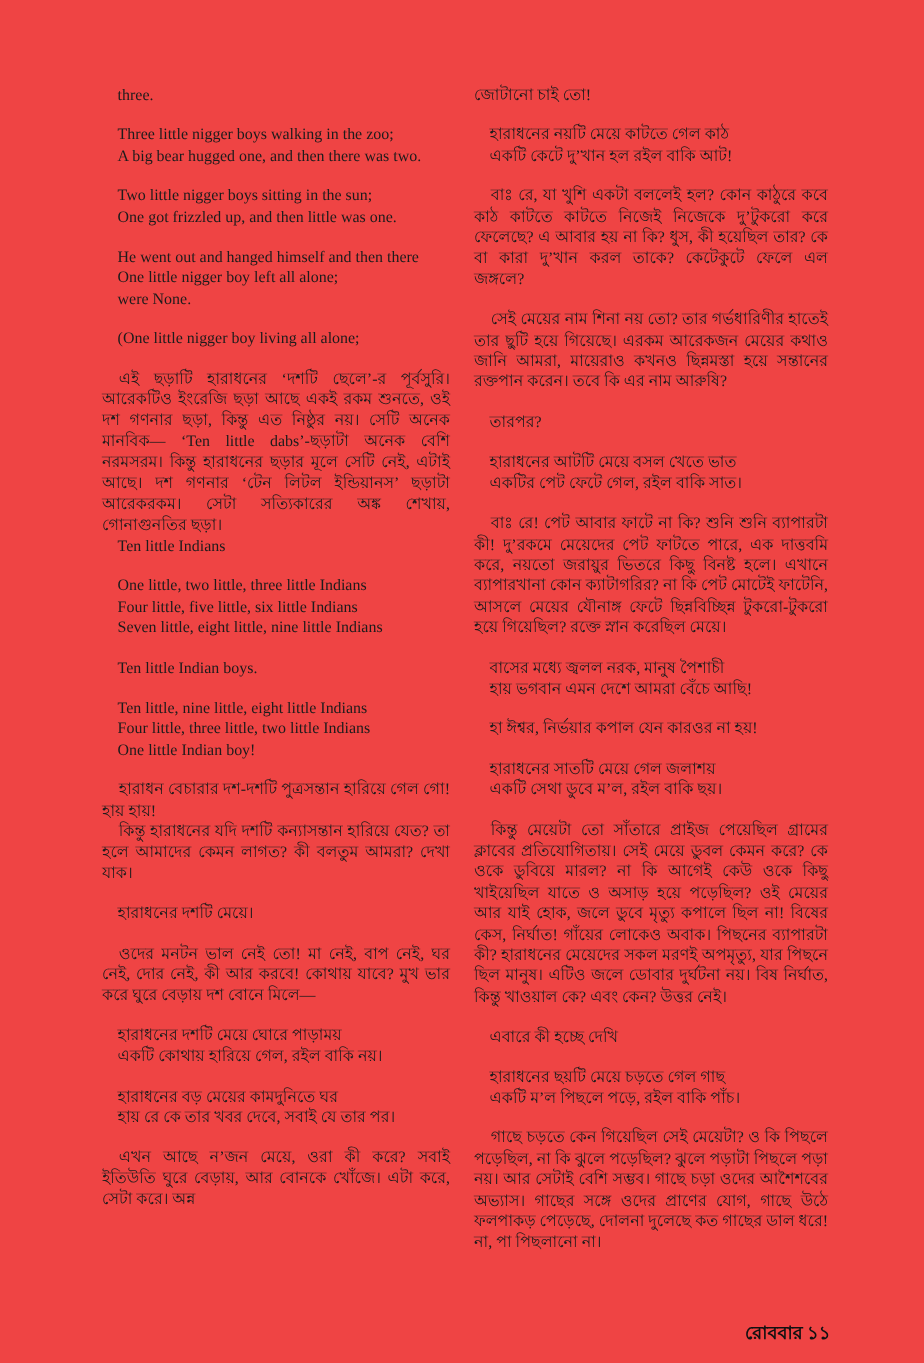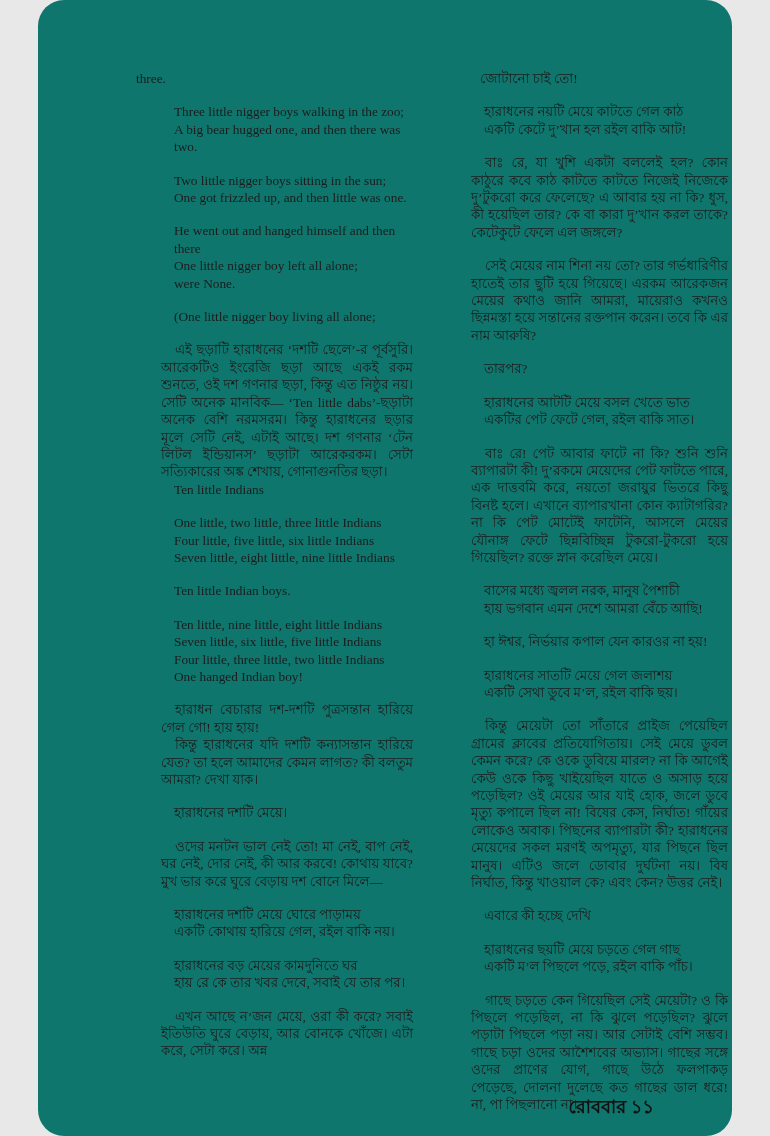--- a/index.html
+++ b/index.html
@@ -2,58 +2,57 @@
 <html><head>
 <meta charset="utf-8">
 <style>
   html, body {
     margin: 0;
     padding: 0;
     background: #e8e8e8;
   }
   .page {
     position: relative;
-    width: 694px;
+    width: 770px;
     height: 1136px;
     margin: 0 auto;
-    background: #0f766e;
+    background: #ef4444;
     overflow: hidden;
     font-family: "Liberation Serif", "DejaVu Serif", serif;
     color: #1c1c1c;
-    border-radius: 26px;
   }
   .columns {
     position: absolute;
     top: 70px;
     left: 85px;
     display: flex;
     gap: 20px;
   }
   .col {
     font-size: 13.3px;
     line-height: 17.4px;
     text-align: justify;
   }
   .col-left  { width: 290px; }
   .col-right { width: 295px; }
   .block { margin: 0; }
-  .block + .block { margin-top: 16px; margin-left: 38px; }
+  .block + .block { margin-top: 16px; }
   .block.tight { margin-top: 0; }
   .para { text-indent: 14px; }
-  .para.noindent { text-indent: 0; margin-left: 47px; }
+  .para.noindent { text-indent: 0; }
   .verse {
     padding-left: 13px;
     text-align: left;
   }
   .verse .vline { white-space: normal; }
   .footer {
     position: absolute;
     right: 78px;
     bottom: 12px;
-    font-size: 18px;
+    font-size: 15px;
     font-weight: bold;
     color: #111;
   }
 </style>
 </head>
 <body>
 
 <div class="page">
   <div class="columns">
     <div class="col col-left">
@@ -83,23 +82,22 @@
         <div class="block verse">
           <div class="vline">One little, two little, three little Indians</div>
           <div class="vline">Four little, five little, six little Indians</div>
           <div class="vline">Seven little, eight little, nine little Indians</div>
         </div>
         <div class="block verse">
           <div class="vline">Ten little Indian boys.</div>
         </div>
         <div class="block verse">
           <div class="vline">Ten little, nine little, eight little Indians</div>
-          <div class="vline">Seven little, six little, five little Indians</div>
           <div class="vline">Four little, three little, two little Indians</div>
-          <div class="vline">One hanged Indian boy!</div>
+          <div class="vline">One little Indian boy!</div>
         </div>
         <div class="block para">হারাধন বেচারার দশ-দশটি পুত্রসন্তান হারিয়ে গেল গো! হায় হায়!</div>
         <div class="block para tight">কিন্তু হারাধনের যদি দশটি কন্যাসন্তান হারিয়ে যেত? তা হলে আমাদের কেমন লাগত? কী বলতুম আমরা? দেখা যাক।</div>
         <div class="block verse">
           <div class="vline">হারাধনের দশটি মেয়ে।</div>
         </div>
         <div class="block para">ওদের মনটন ভাল নেই তো! মা নেই, বাপ নেই, ঘর নেই, দোর নেই, কী আর করবে! কোথায় যাবে? মুখ ভার করে ঘুরে বেড়ায় দশ বোনে মিলে—</div>
         <div class="block verse">
           <div class="vline">হারাধনের দশটি মেয়ে ঘোরে পাড়াময়</div>
           <div class="vline">একটি কোথায় হারিয়ে গেল, রইল বাকি নয়।</div>

